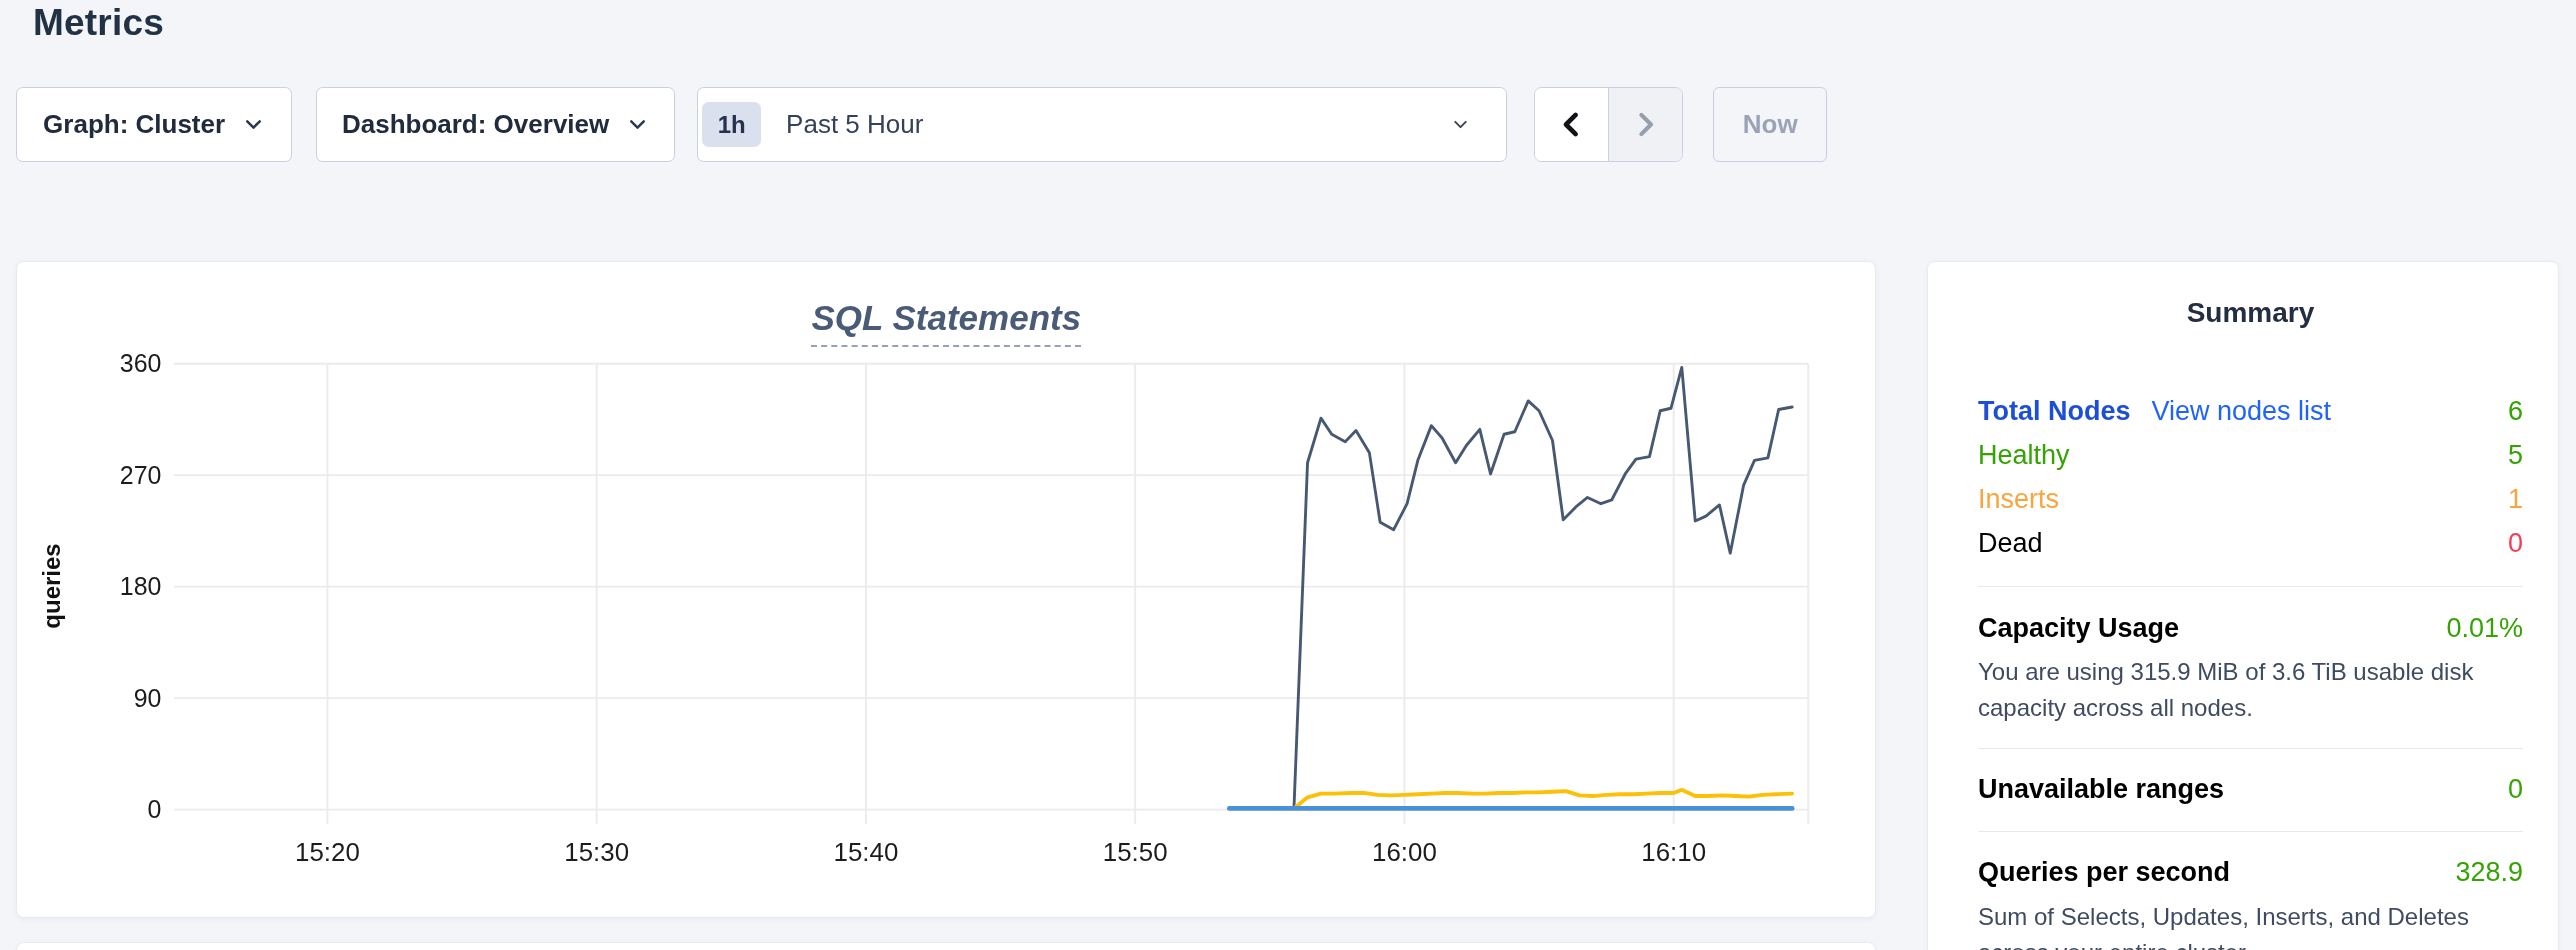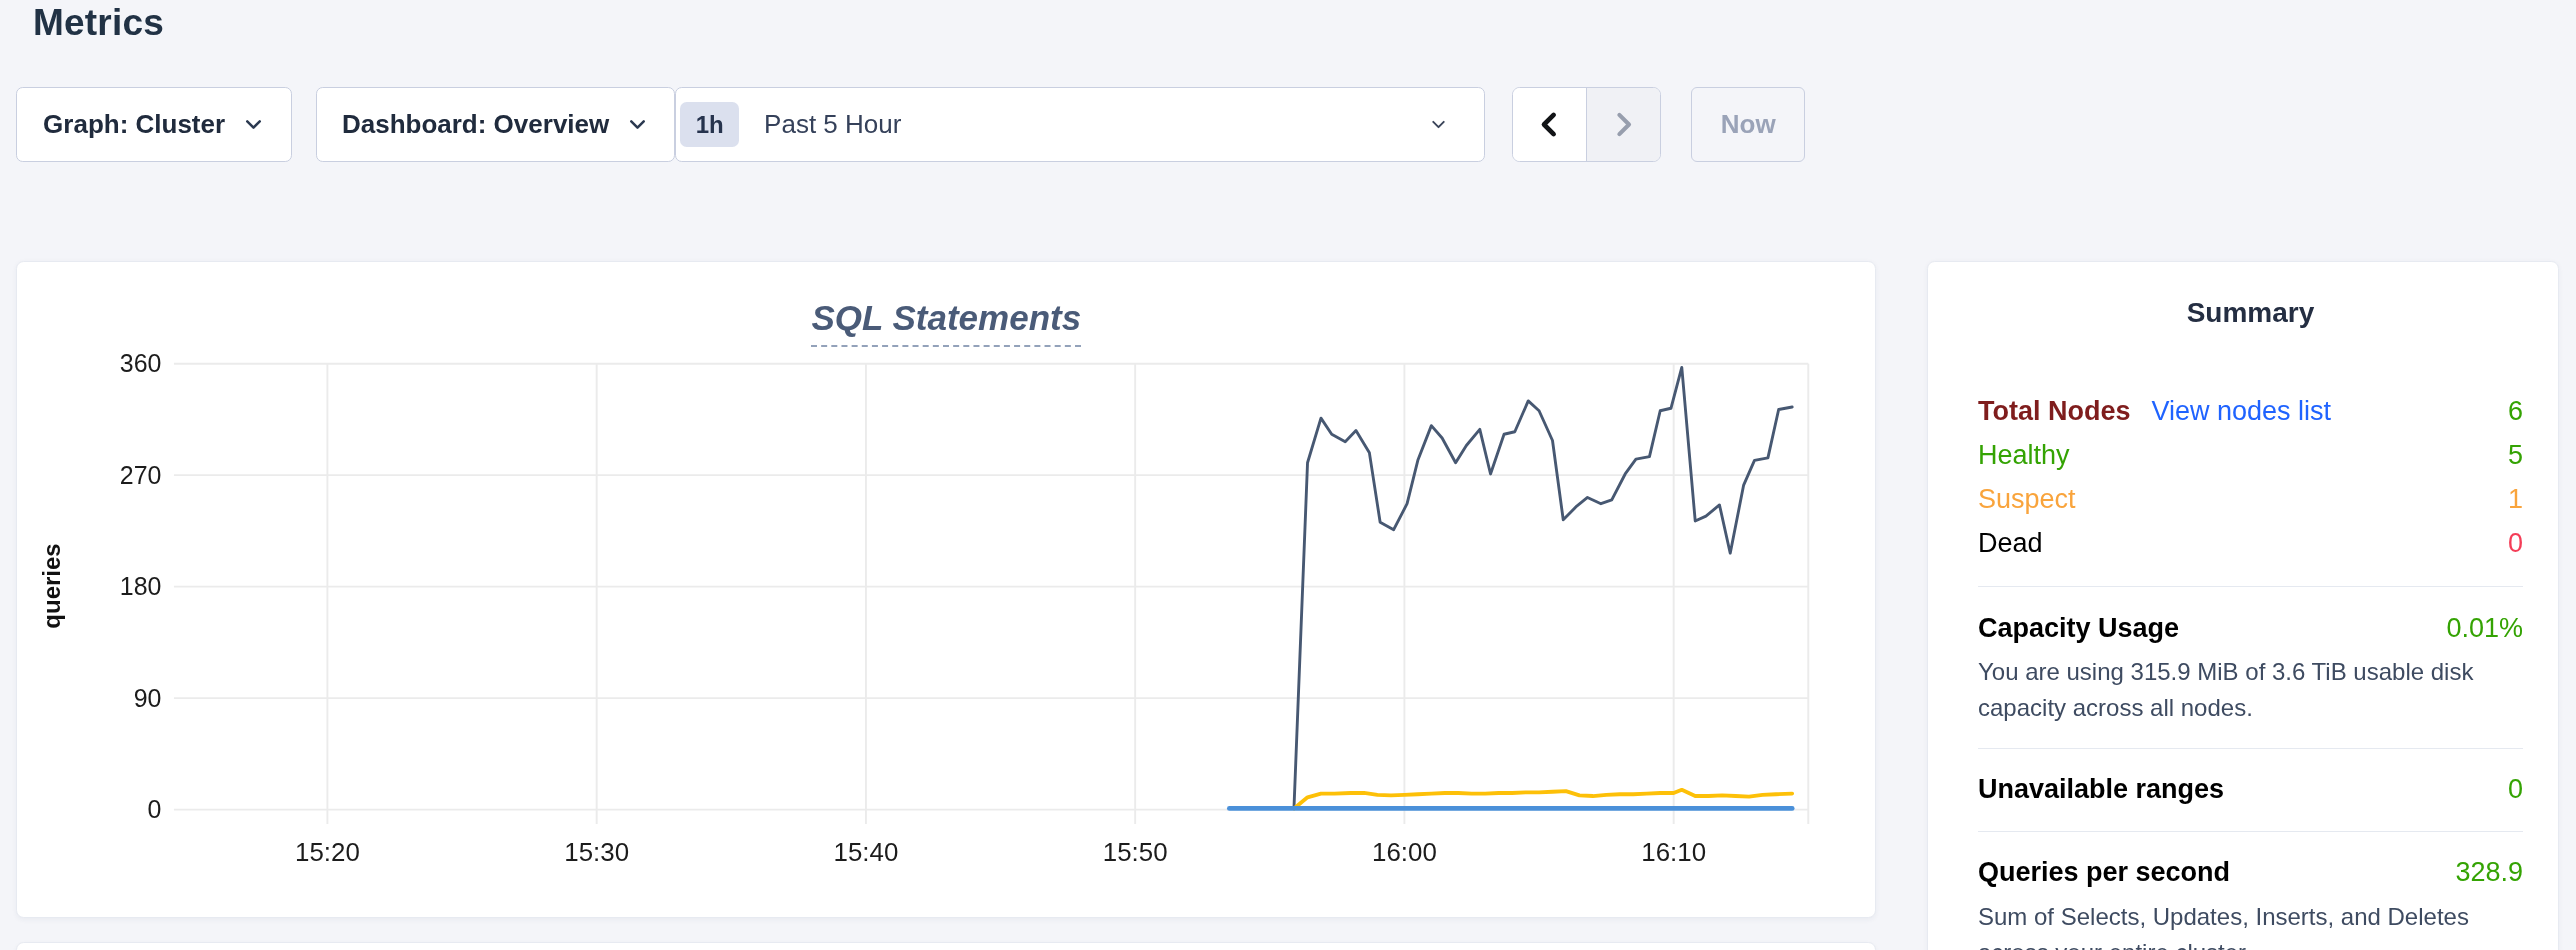--- a/index.html
+++ b/index.html
@@ -9,21 +9,21 @@
   
   .page-title{position:absolute;left:33px;top:1.9px;font-size:37px;font-weight:600;color:#213245;letter-spacing:0.2px;}
 
   
   .toolbar{position:absolute;left:16.3px;top:87px;height:75px;display:flex;align-items:stretch;}
   .btnish{background:#fff;border:1.9px solid #c9cfe0;border-radius:6.7px;box-sizing:border-box;display:flex;align-items:center;}
   .dropdown{justify-content:center;cursor:pointer;}
   .dropdown .lbl{font-size:26px;font-weight:700;color:#202b3d;}
   .chev{width:25px;height:25px;margin-left:15.4px;color:#2b3950;flex:0 0 auto;}
   .dd-graph{width:276px;margin-right:24px;}
-  .dd-dashboard{width:359px;}
+  .dd-dashboard{width:359px;margin-right:22px;}
   .timepicker{width:810px;margin-right:27px;padding:0 35px 0 4px;cursor:pointer;}
   .tp-badge{background:#dbe0ee;border-radius:6.7px;padding:8.6px 15.4px;font-size:24px;font-weight:700;color:#26334d;}
   .tp-label{margin-left:25px;font-size:26px;color:#35415a;}
   .tp-spacer{flex:1;}
   .timepicker .chev{margin-left:0;color:#3a4459;}
   .arrowgroup{border:1.9px solid #c9cfe0;border-radius:7.7px;box-sizing:border-box;display:flex;overflow:hidden;margin-right:30px;background:#fff;}
   .arrowbtn{width:73px;display:flex;align-items:center;justify-content:center;cursor:pointer;}
   .arrowbtn.prev{background:#fff;color:#121417;border-right:1.9px solid #c9cfe0;}
   .arrowbtn.next{background:#f0f1f5;color:#979ead;cursor:default;}
   .arrowbtn svg{width:33px;height:33px;}
@@ -38,21 +38,21 @@
   .chart-svg{position:absolute;left:0;top:0;width:1860px;height:657px;}
   .ylabel{position:absolute;left:35px;top:324px;transform:translate(-50%,-50%) rotate(-90deg);transform-origin:center;
           font-size:24px;font-weight:700;color:#111;z-index:2;}
 
   
   .summary-card{left:1927px;top:261px;width:632px;height:729px;padding:0 35px 0 50px;}
   .summary-title{margin-top:35px;text-align:center;font-size:28px;font-weight:700;color:#242e42;}
   .nodes-block{margin-top:60px;}
   .srow{display:flex;align-items:center;justify-content:space-between;height:44px;font-size:27px;}
   .srow .left{display:flex;align-items:baseline;}
-  .total-label{font-weight:700;color:#7f1d1d;}
+  .total-label{font-weight:700;color:#1d4ed8;}
   .nodes-link{margin-left:21px;color:#1f63ff;cursor:pointer;}
   .divider{border:none;border-top:1.9px solid #e5e9f0;margin:21px 0 0 0;}
   .section{margin-top:21px;}
   .section .srow{height:40px;}
   .section .sec-label{font-weight:700;color:#000000;}
   .sec-desc{margin-top:5.8px;font-size:24px;color:#3e4b61;line-height:1.52;}
 
   .bottom-sliver{left:16.3px;top:942px;width:1860px;height:13.4px;border-radius:7.7px 7.7px 0 0;}
 </style>
 </head>
@@ -146,21 +146,21 @@
           <span class="total-label">Total Nodes</span>
           <span class="nodes-link" style="color: rgb(31, 99, 255);">View nodes list</span>
         </span>
         <span style="color: rgb(52, 163, 3);">6</span>
       </div>
       <div class="srow">
         <span style="color: rgb(52, 163, 3);">Healthy</span>
         <span style="color: rgb(52, 163, 3);">5</span>
       </div>
       <div class="srow">
-        <span style="color: rgb(249, 164, 60);">Suspect</span>
+        <span style="color: rgb(249, 164, 60);">Inserts</span>
         <span style="color: rgb(249, 164, 60);">1</span>
       </div>
       <div class="srow">
         <span style="color: #000000;">Dead</span>
         <span style="color: rgb(244, 61, 87);">0</span>
       </div>
     </div>
 
     <hr class="divider">
 

